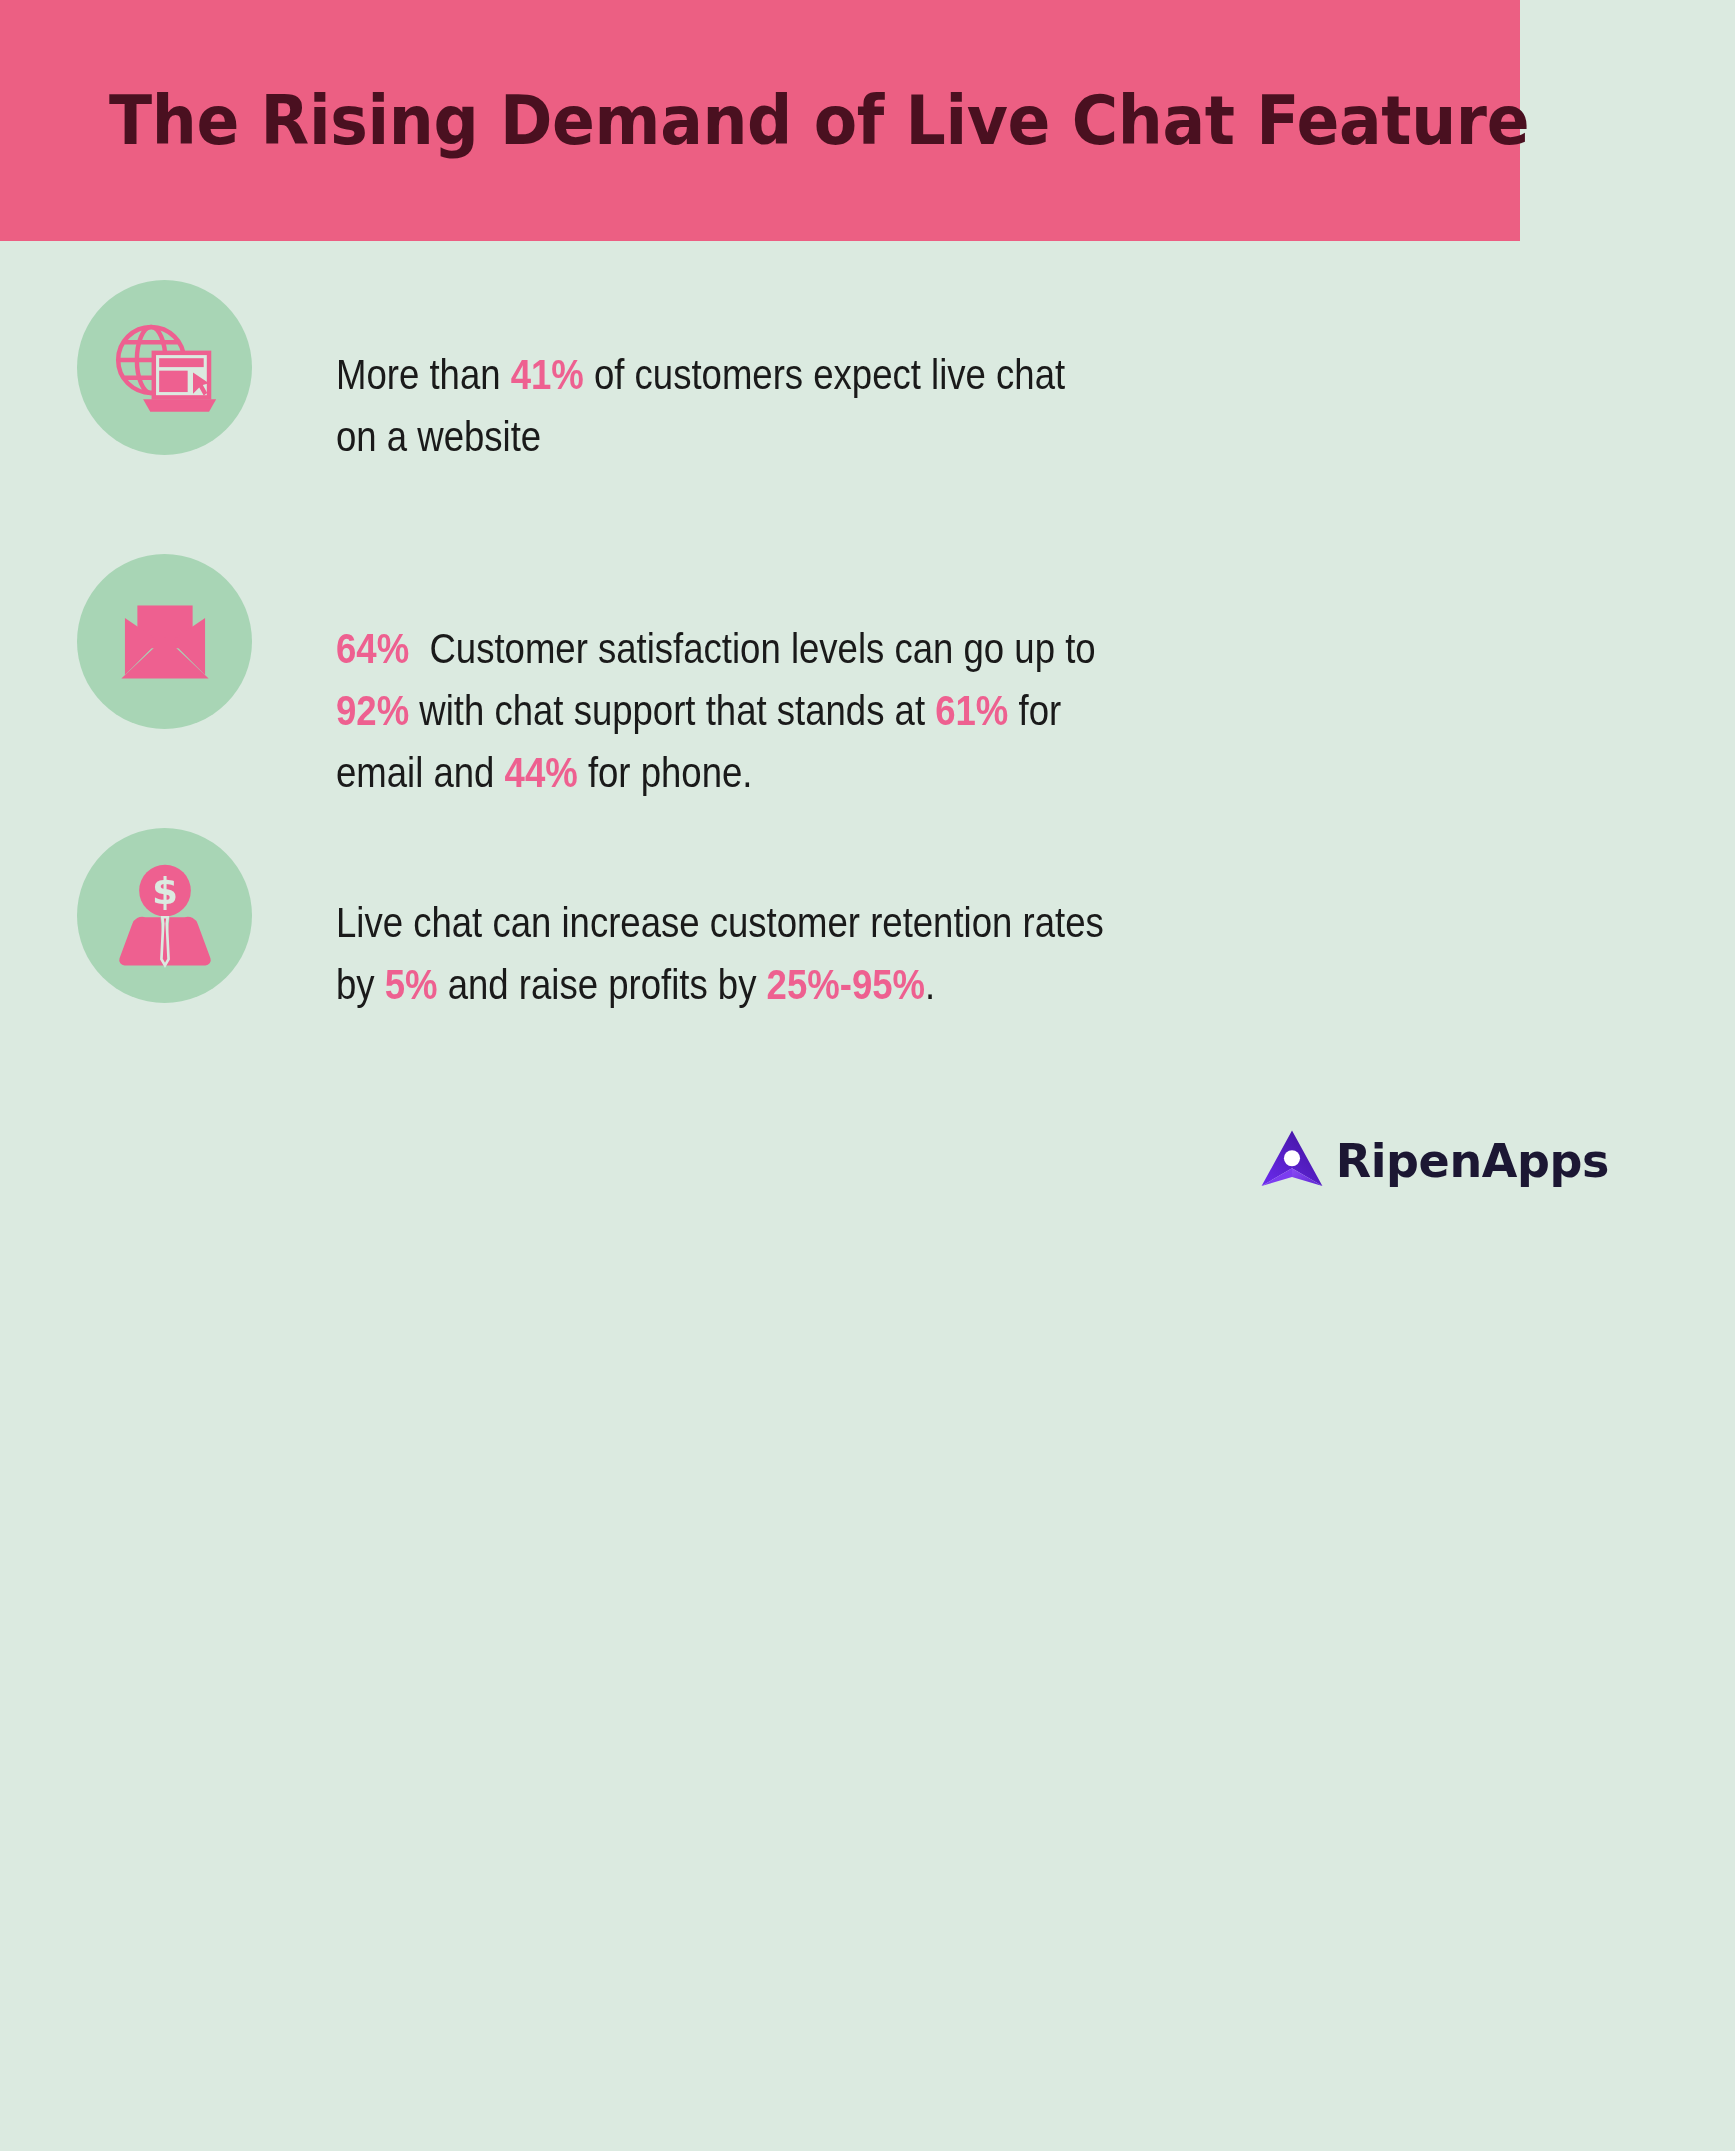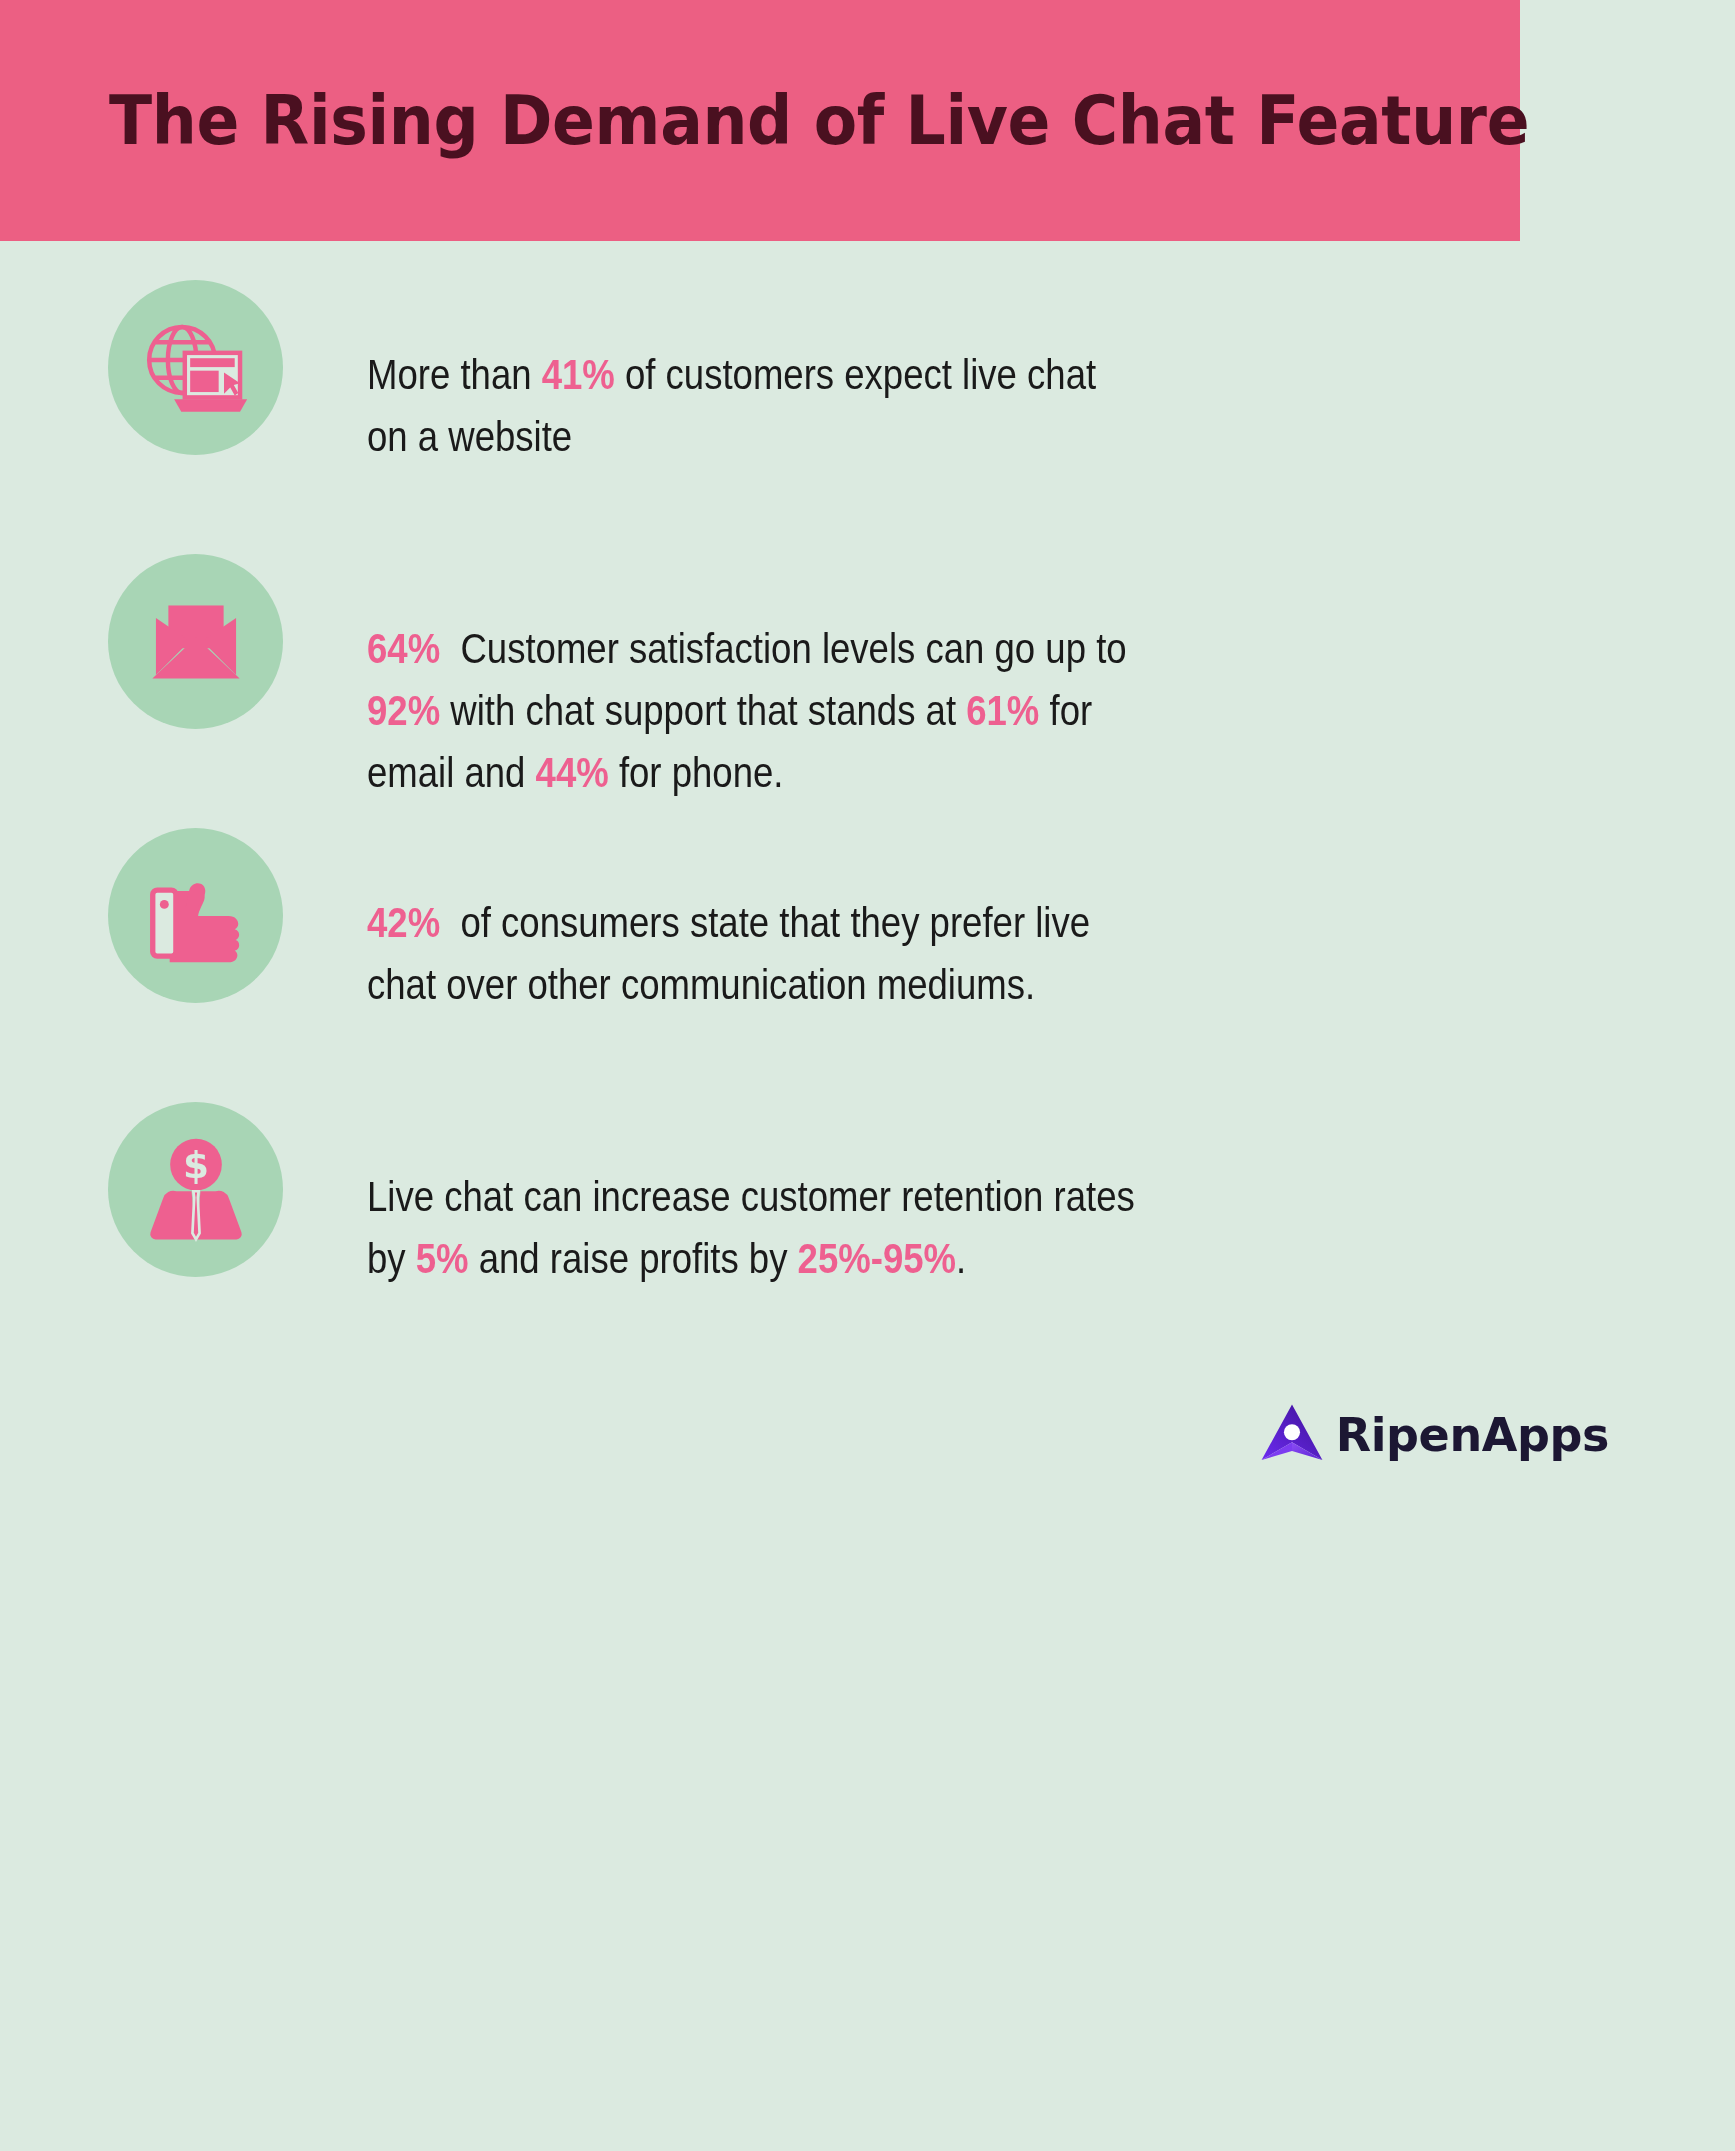--- a/index.html
+++ b/index.html
@@ -39,21 +39,21 @@
 
   
   .stats-list {
     padding-top: 16px;
   }
 
   .stat-row {
     display: flex;
     align-items: flex-start;
     height: 274px;
-    padding-left: 108px;
+    padding-left: 77px;
   }
 
   .icon-badge {
     width: 175px;
     height: 175px;
     min-width: 175px;
     border-radius: 50%;
     background: #A8D5B5;
     display: flex;
     align-items: center;
@@ -148,35 +148,20 @@
         <path d="M100 28 L100 92 L62 54 Z" fill="#EE6090"></path>
         <path d="M6 96 L55 50 L104 96 Z" fill="#EE6090"></path>
       </svg>
     </div>
     <div class="stat-text">
       <span><b>64%</b>&nbsp; Customer satisfaction levels can go up to<br><b>92%</b> with chat support that stands at <b>61%</b> for<br>email and <b>44%</b> for phone.</span>
     </div>
   </div>
 
 
-  <div class="stat-row">
-    <div class="icon-badge">
-      <svg width="107" height="98" viewBox="0 0 120 110" aria-hidden="true">
-        <path d="M31 27 h32 c7 0 9 6 6 12 c-3 7-6 12-6 16 h34 c8 0 11 5 11 9
-                 c0 3-2 5-4 6 c3 1 5 3 5 6 c0 3-2 5-4 6 c3 1 4 3 4 6 c0 3-2 5-5 6
-                 c2 1 3 3 3 5 c0 4-3 8-10 8 h-66 z" fill="#EE6090"></path>
-        <path d="M53 26 c3-11 18-10 18 1 c0 7-6 13-8 18 l-14 0 z" fill="#EE6090"></path>
-        <rect x="12" y="26" width="26" height="74" rx="5" fill="#DBEAE0" stroke="#EE6090" stroke-width="6"></rect>
-        <circle cx="25" cy="42" r="5" fill="#EE6090"></circle>
-      </svg>
-    </div>
-    <div class="stat-text">
-      <span><b>42%</b>&nbsp; of consumers state that they prefer live<br>chat over other communication mediums.</span>
-    </div>
-  </div>
 
   <div class="stat-row">
     <div class="icon-badge">
       <svg width="98" height="107" viewBox="0 0 110 120" aria-hidden="true">
         <circle cx="55" cy="32" r="29" fill="#EE6090"></circle>
         <text x="55" y="47" text-anchor="middle" font-family="DejaVu Sans, sans-serif" font-size="42" font-weight="bold" fill="#DBEAE0">$</text>
         <path d="M33 62 L50 62 L55 116 L10 116 a6 6 0 0 1 -6 -8 L18 70 a12 12 0 0 1 15 -8 z" fill="#EE6090"></path>
         <path d="M77 62 L60 62 L55 116 L100 116 a6 6 0 0 0 6 -8 L92 70 a12 12 0 0 0 -15 -8 z" fill="#EE6090"></path>
         <path d="M52 62 h6 l-1 7 l2 40 l-4 7 l-4-7 l2-40 z" fill="#EE6090" stroke="#DBEAE0" stroke-width="3"></path>
       </svg>

